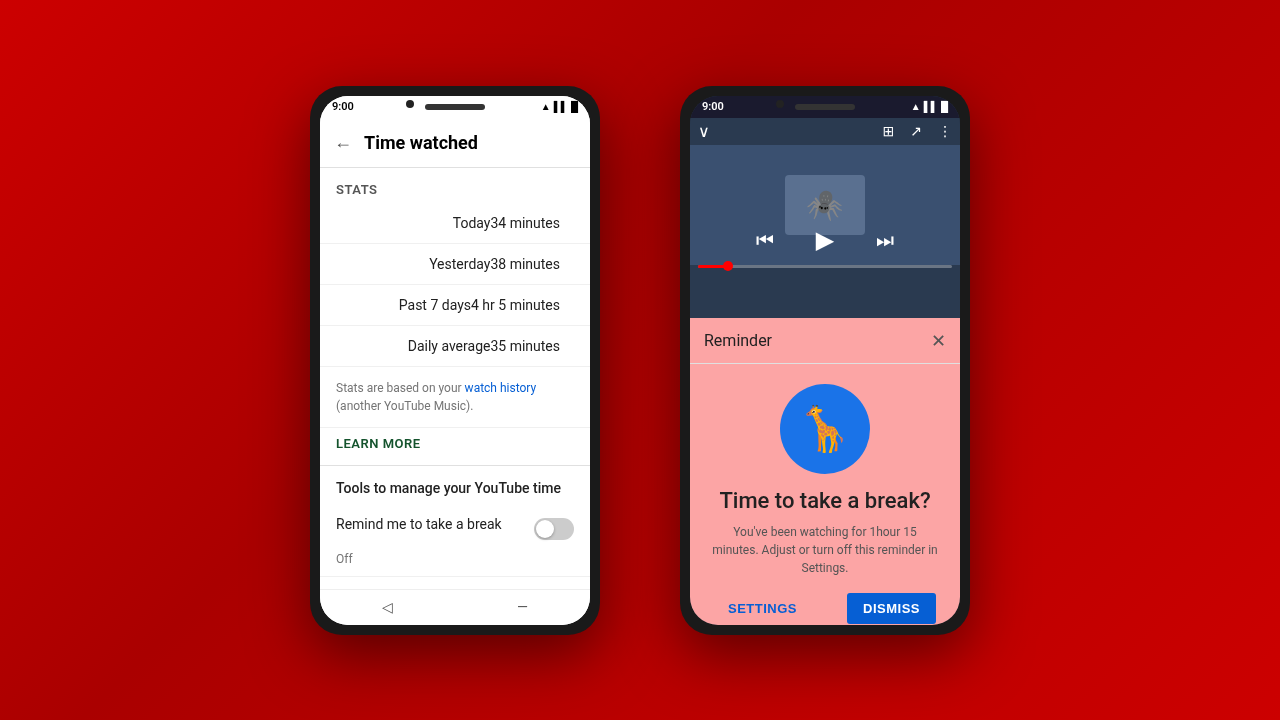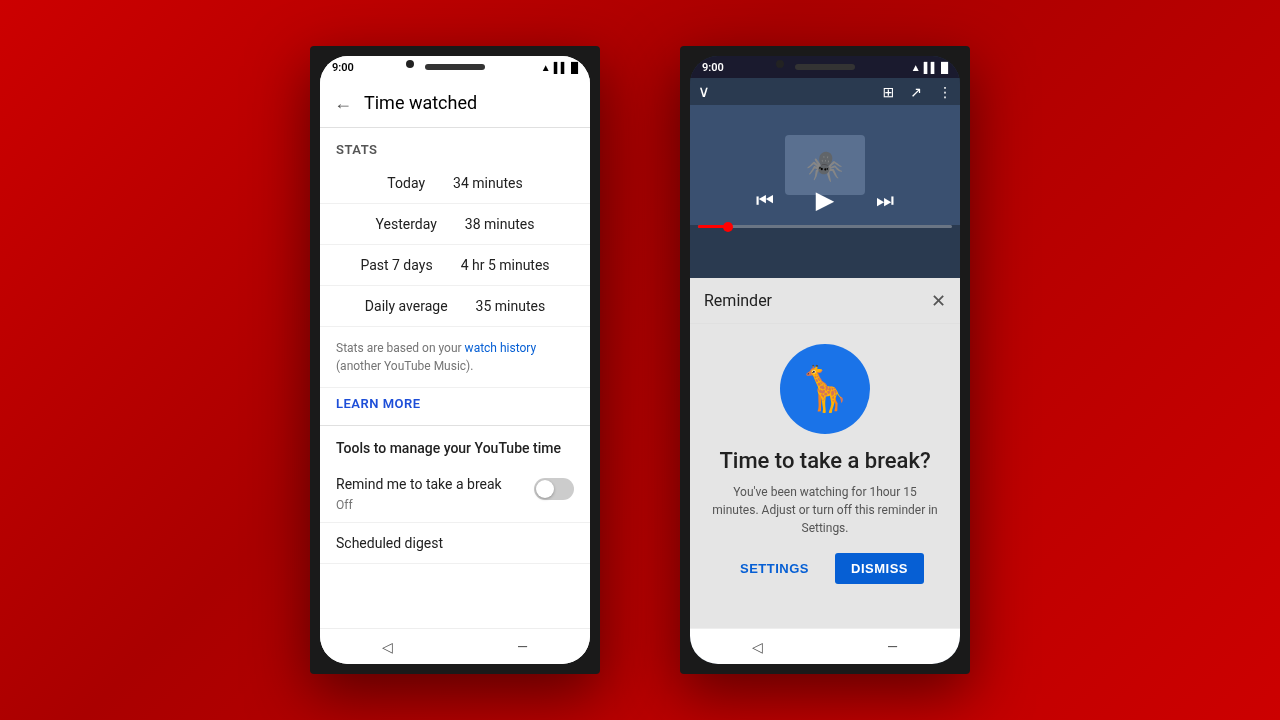--- a/index.html
+++ b/index.html
@@ -11,23 +11,23 @@
       align-items: center;
       justify-content: center;
       gap: 80px;
       font-family: 'Roboto', Arial, sans-serif;
       overflow: hidden;
     }
 
     
     .phone {
       width: 290px;
-      height: 628px;
+      height: 549px;
       background: #1a1a1a;
-      border-radius: 4px;
+      border-radius: 32px;
       padding: 10px;
       box-shadow: 0 20px 60px rgba(0,0,0,0.5);
       position: relative;
     }
     .phone-inner {
       width: 100%;
       height: 100%;
       background: #fff;
       border-radius: 28px;
       overflow: hidden;
@@ -88,81 +88,80 @@
       height: 50px;
       background: #fff;
       display: flex;
       align-items: center;
       padding: 0 14px;
       gap: 12px;
       border-bottom: 1px solid #e0e0e0;
       flex-shrink: 0;
     }
     .app-bar-back { font-size: 18px; color: #555; cursor: pointer; }
-    .app-bar-title { font-size: 18px; font-weight: 400; color: #000; }
+    .app-bar-title { font-size: 18px; font-weight: 700; color: #000; }
 
     .content-area {
       flex: 1;
       overflow: hidden;
       background: #fff;
     }
 
     .section-label {
       padding: 14px 16px 6px;
       font-size: 13px;
       font-weight: 600;
       color: #555;
       text-transform: uppercase;
       letter-spacing: 0.5px;
     }
 
     .stat-row {
       display: flex;
-      justify-content: center;
-      padding: 12px 24px;
+      justify-content: flex-end;
+      padding: 12px 30px;
       border-bottom: 1px solid #f0f0f0;
-      gap: 28px;
     }
     .stat-label { font-size: 14px; color: #212121; }
     .stat-value { font-size: 14px; color: #212121; }
 
     .info-text {
       padding: 12px 16px;
       font-size: 12px;
       color: #757575;
       line-height: 1.5;
       border-bottom: 1px solid #f0f0f0;
     }
     .info-text a { color: #065fd4; text-decoration: none; }
 
     .learn-more {
       padding: 8px 16px 14px;
       font-size: 13px;
       font-weight: 600;
-      color: #1d4ed8;
+      color: #14532d;
       letter-spacing: 0.5px;
       border-bottom: 1px solid #e0e0e0;
     }
     .tools-title {
       padding: 14px 16px 10px;
       font-size: 14px;
       font-weight: 500;
       color: #212121;
     }
 
     .toggle-row {
       display: flex;
       justify-content: space-between;
       align-items: flex-start;
       padding: 10px 16px;
       border-bottom: 1px solid #f0f0f0;
     }
     .toggle-info { flex: 1; }
     .toggle-title { font-size: 14px; color: #212121; font-weight: 400; }
-    .toggle-subtitle { font-size: 12px; color: #757575; margin-top: 6px; }
+    .toggle-subtitle { font-size: 12px; color: #757575; margin-top: 20px; }
 
     .toggle {
       width: 40px;
       height: 22px;
       border-radius: 11px;
       position: relative;
       flex-shrink: 0;
       margin-left: 12px;
       margin-top: 2px;
     }
@@ -274,21 +273,21 @@
     .time-labels {
       display: flex;
       justify-content: space-between;
       padding: 0 8px;
       font-size: 10px;
       color: rgba(255,255,255,0.8);
     }
 
     .reminder-overlay {
       flex: 1;
-      background: #e5e5e5;
+      background: #fca5a5;
       display: flex;
       flex-direction: column;
       position: relative;
     }
     .reminder-header {
       display: flex;
       justify-content: space-between;
       align-items: center;
       padding: 12px 14px;
       border-bottom: 1px solid #e0e0e0;
@@ -324,21 +323,21 @@
     .reminder-desc {
       font-size: 12px;
       color: #555;
       text-align: center;
       line-height: 1.5;
       margin-bottom: 16px;
     }
     .reminder-actions {
       display: flex;
       gap: 12px;
-      justify-content: center;
+      justify-content: space-between;
       width: 100%;
       padding: 0 4px;
     }
     .btn-settings {
       padding: 8px 14px;
       font-size: 13px;
       font-weight: 600;
       color: #065fd4;
       background: transparent;
       border: none;

